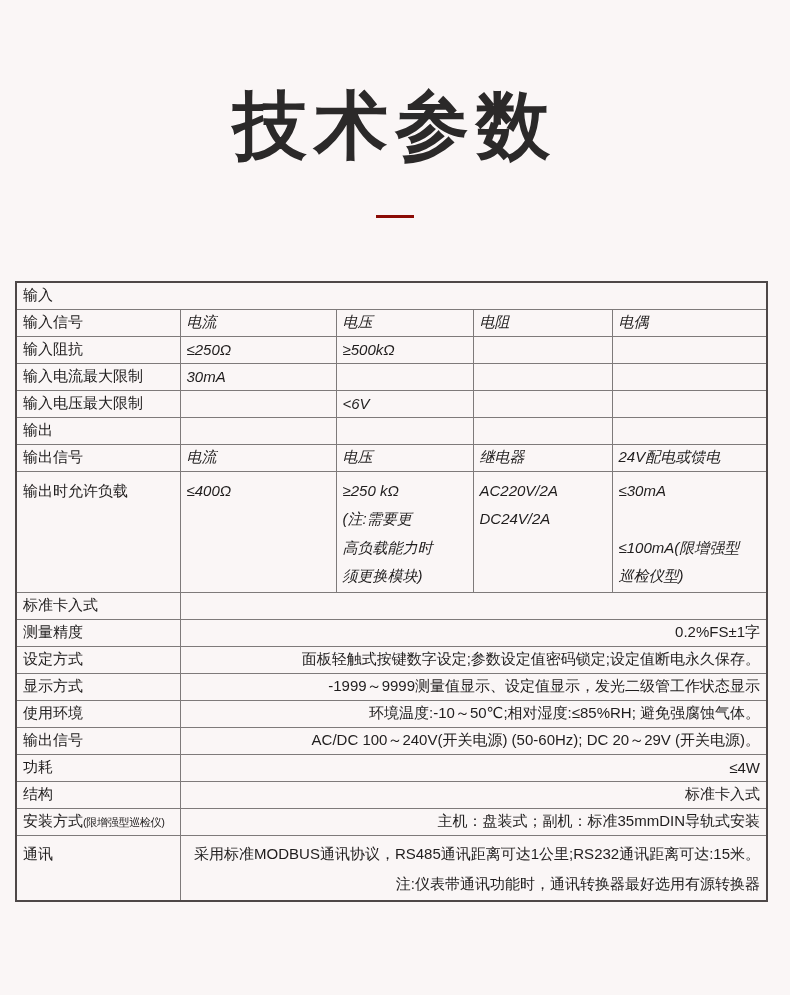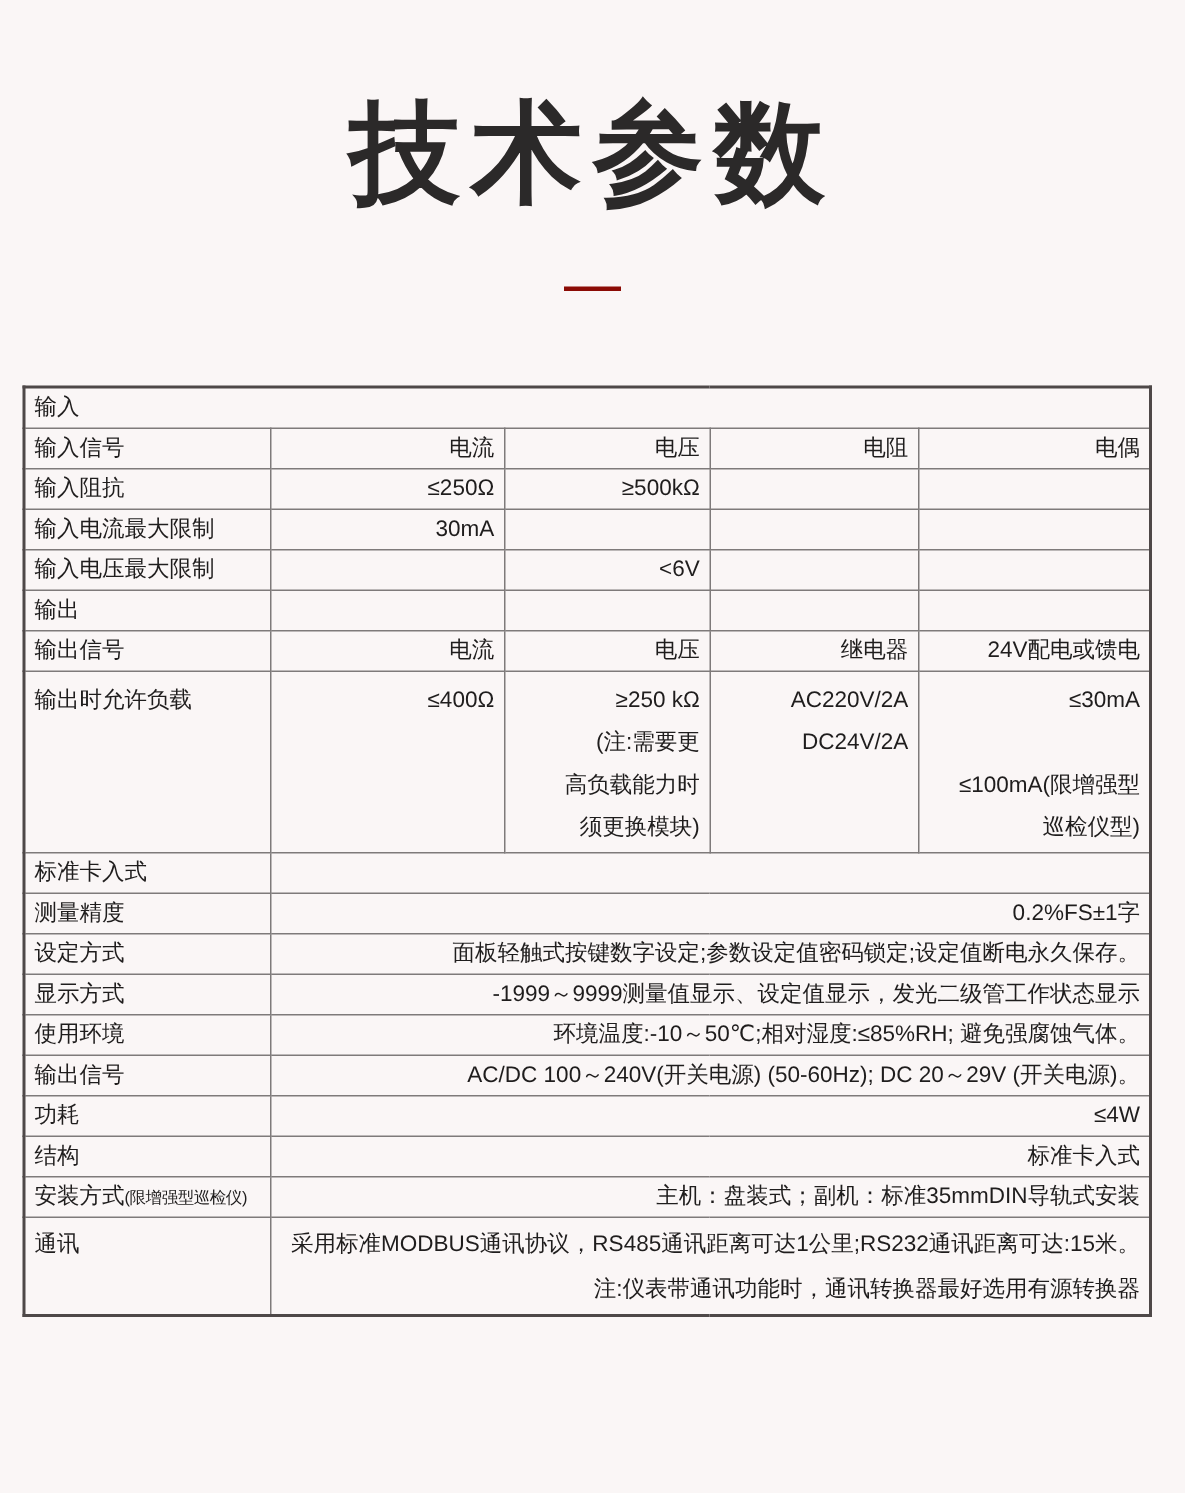--- a/index.html
+++ b/index.html
@@ -8,21 +8,21 @@
     font-family: "Liberation Sans", "DejaVu Sans", sans-serif;
   }
   body {
     width: 790px;
     height: 995px;
     background: #faf6f6;
     color: #222020;
     overflow: hidden;
   }
   .title {
-    margin-top: 60px;
+    margin-top: 84px;
     text-align: center;
     font-size: 74px;
     line-height: 84px;
     font-weight: bold;
     letter-spacing: 7px;
     color: #2b2929;
   }
   .title-dash {
     width: 38px;
     height: 3px;
@@ -40,21 +40,21 @@
   table.spec td {
     border: 1px solid #7e7a7a;
     font-size: 15px;
     color: #1f1d1d;
     height: 27px;
     padding: 1px 6px;
     vertical-align: middle;
     overflow: hidden;
   }
   td.lbl { text-align: left; padding-left: 8px; white-space: nowrap; }
-  td.ctr { text-align: right; }
+  td.ctr { text-align: left; font-style: italic; }
   td.val { text-align: right; padding-left: 9px; }
   tr.tall td {
     vertical-align: top;
     padding-top: 5px;
     line-height: 28.5px;
     white-space: pre-line;
     height: 110px;
   }
   tr.tall td.lbl { white-space: nowrap; }
   tr.comm td {

